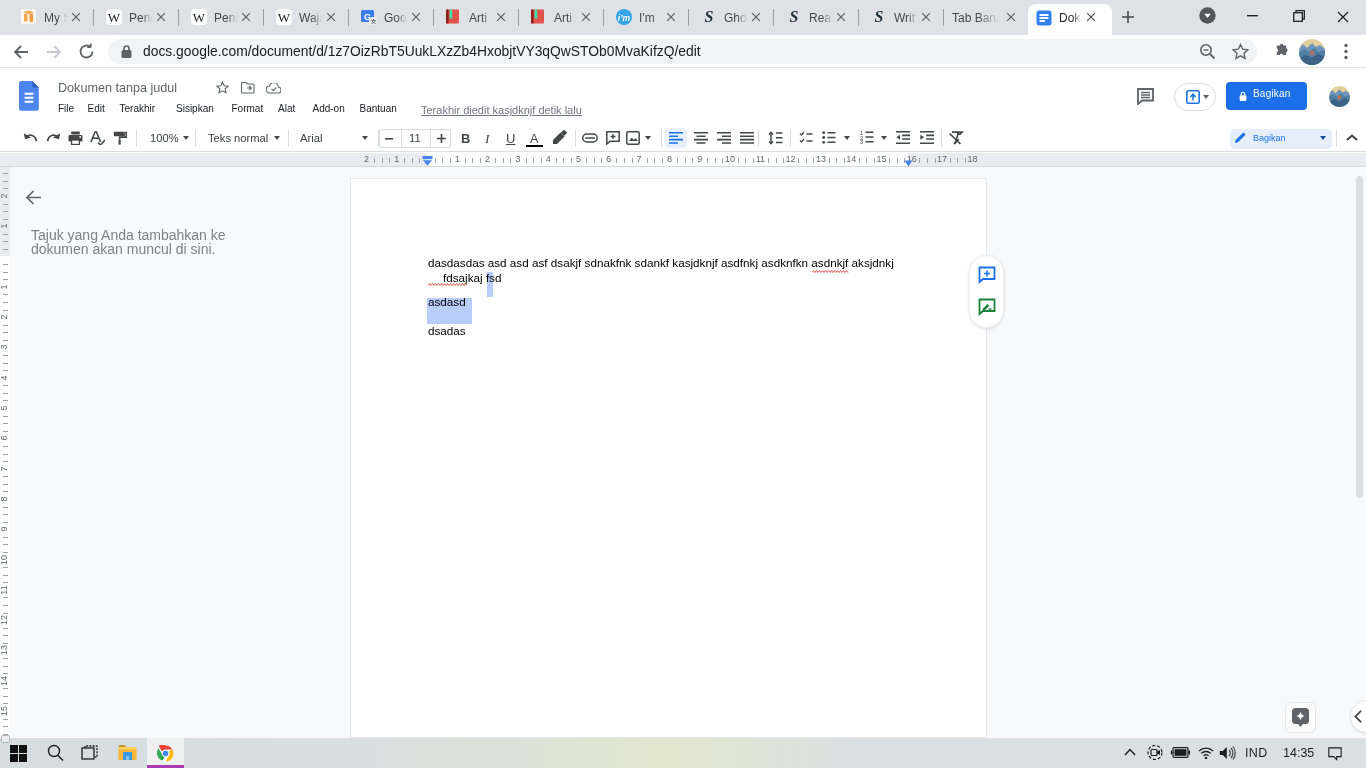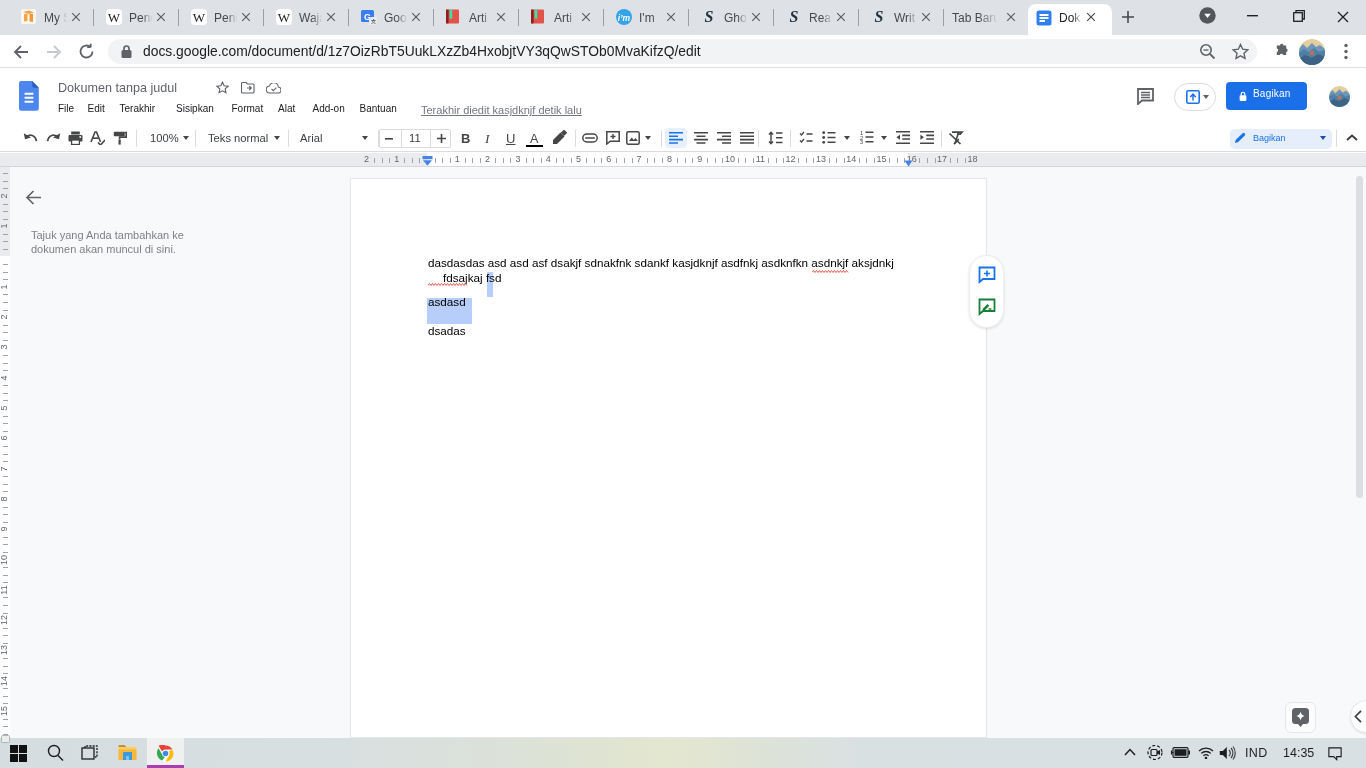--- a/index.html
+++ b/index.html
@@ -25,21 +25,21 @@
 #rulline{position:absolute;left:0;top:166px;width:1366px;height:1px;background:#d5d7da}
 #rulerwhite{position:absolute;left:427px;top:153px;width:481px;height:13px;background:#fefefe}
 .rnum{position:absolute;top:154px;font-size:9px;color:#62676c;transform:translateX(-50%)}
 .rtick{position:absolute;top:157.5px;width:1px;height:5.5px;background:#9ea3a8}
 #vruler{position:absolute;left:0;top:167px;width:10px;height:571px;background:#e9ebee}
 #vrulerwhite{position:absolute;left:0;top:256px;width:10px;height:482px;background:#fefefe}
 .vnum{position:absolute;left:-1px;width:10px;text-align:center;font-size:9px;color:#62676c;transform:rotate(-90deg)}
 .vtick{position:absolute;left:2.5px;width:5px;height:1px;background:#9ea3a8}
 #canvas{position:absolute;left:10px;top:167px;width:1356px;height:571px;background:#f8f9fa}
 #page{position:absolute;left:350px;top:178px;width:637px;height:560px;background:#fff;border:1px solid #e4e6e9}
-#outline-text{position:absolute;left:31px;top:227.5px;font-size:11px;line-height:14.6px;color:#7e8288}
+#outline-text{position:absolute;left:31px;top:227.5px;font-size:14px;line-height:14.6px;color:#7e8288}
 .dline{position:absolute;font-size:11.7px;line-height:14px;color:#000;white-space:pre}
 .sel{position:absolute;background:#b7cefa}
 #sidepill{position:absolute;left:969px;top:255px;width:35px;height:73px;background:#fff;border:1px solid #eceef0;border-radius:18px;box-shadow:0 1px 3px rgba(0,0,0,.12)}
 #explorebtn{position:absolute;left:1285px;top:702px;width:31px;height:31px;background:#fcfcfc;border:1px solid #e4e6e8;border-radius:6px}
 #halfcircle{position:absolute;left:1350px;top:700px;width:33px;height:33px;background:#fff;border:1px solid #e8eaed;border-radius:50%;box-shadow:0 1px 2px rgba(0,0,0,.1)}
 #scrollthumb{position:absolute;left:1356px;top:176px;width:7px;height:322px;background:#dcdee1;border-radius:3.5px}
 #taskbar{position:absolute;left:0;top:738px;width:1366px;height:30px;background:linear-gradient(90deg,#d6dde1 0%,#d8dfe0 25%,#dbe1d9 36%,#dfe4d2 44%,#e4e7cf 49%,#dee3d6 55%,#d9e0e2 63%,#d9e0e3 100%)}
 #traytxt1{position:absolute;left:1245px;top:746px;font-size:12.5px;letter-spacing:0.4px;color:#1b1e21}
 #traytxt2{position:absolute;left:1283px;top:746px;font-size:12.5px;color:#1b1e21}
 </style>

